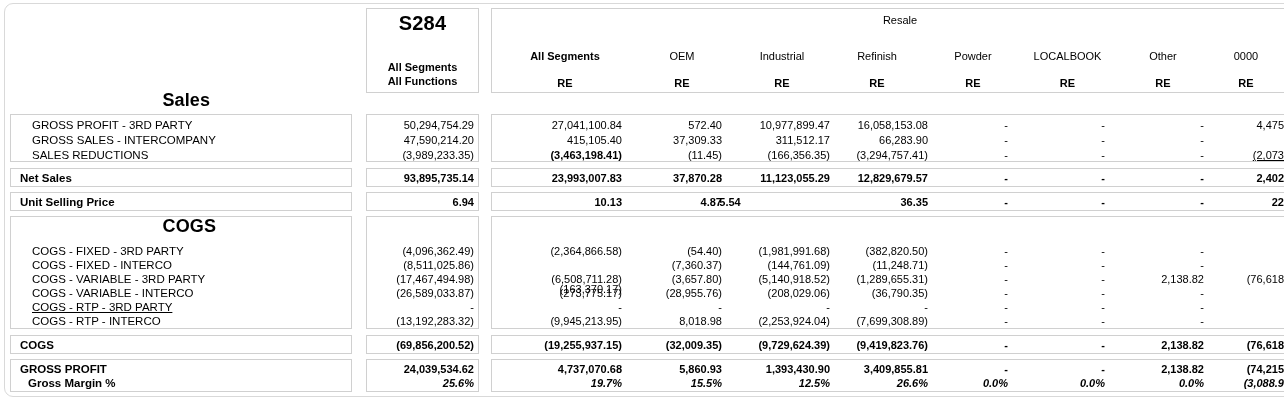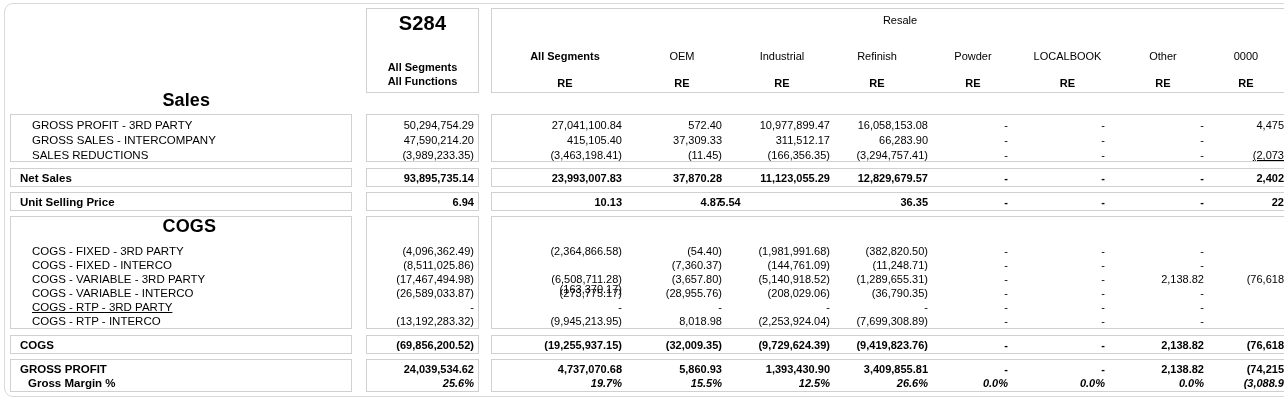--- a/index.html
+++ b/index.html
@@ -160,21 +160,21 @@
     <div class="cell num " style="left: 1084px; top: 118px; width: 200px;">4,475</div>
     <div class="cell num " style="left: 274px; top: 133px; width: 200px;">47,590,214.20</div>
     <div class="cell num " style="left: 422px; top: 133px; width: 200px;">415,105.40</div>
     <div class="cell num " style="left: 522px; top: 133px; width: 200px;">37,309.33</div>
     <div class="cell num " style="left: 630px; top: 133px; width: 200px;">311,512.17</div>
     <div class="cell num " style="left: 728px; top: 133px; width: 200px;">66,283.90</div>
     <div class="cell num " style="left: 808px; top: 133px; width: 200px;">-</div>
     <div class="cell num " style="left: 905px; top: 133px; width: 200px;">-</div>
     <div class="cell num " style="left: 1004px; top: 133px; width: 200px;">-</div>
     <div class="cell num " style="left: 274px; top: 148px; width: 200px;">(3,989,233.35)</div>
-    <div class="cell num " style="left: 422px; top: 148px; width: 200px;">(3,463,198.41)</div>
+    <div class="cell num " style="left: 422px; top: 148px; width: 200px; font-weight: bold;">(3,463,198.41)</div>
     <div class="cell num " style="left: 522px; top: 148px; width: 200px;">(11.45)</div>
     <div class="cell num " style="left: 630px; top: 148px; width: 200px;">(166,356.35)</div>
     <div class="cell num " style="left: 728px; top: 148px; width: 200px;">(3,294,757.41)</div>
     <div class="cell num " style="left: 808px; top: 148px; width: 200px;">-</div>
     <div class="cell num " style="left: 905px; top: 148px; width: 200px;">-</div>
     <div class="cell num " style="left: 1004px; top: 148px; width: 200px;">-</div>
     <div class="cell num " style="left: 1084px; top: 148px; width: 200px; text-decoration: underline;">(2,073</div>
     <div class="cell num b" style="left: 274px; top: 171px; width: 200px;">93,895,735.14</div>
     <div class="cell num b" style="left: 422px; top: 171px; width: 200px;">23,993,007.83</div>
     <div class="cell num b" style="left: 522px; top: 171px; width: 200px;">37,870.28</div>

